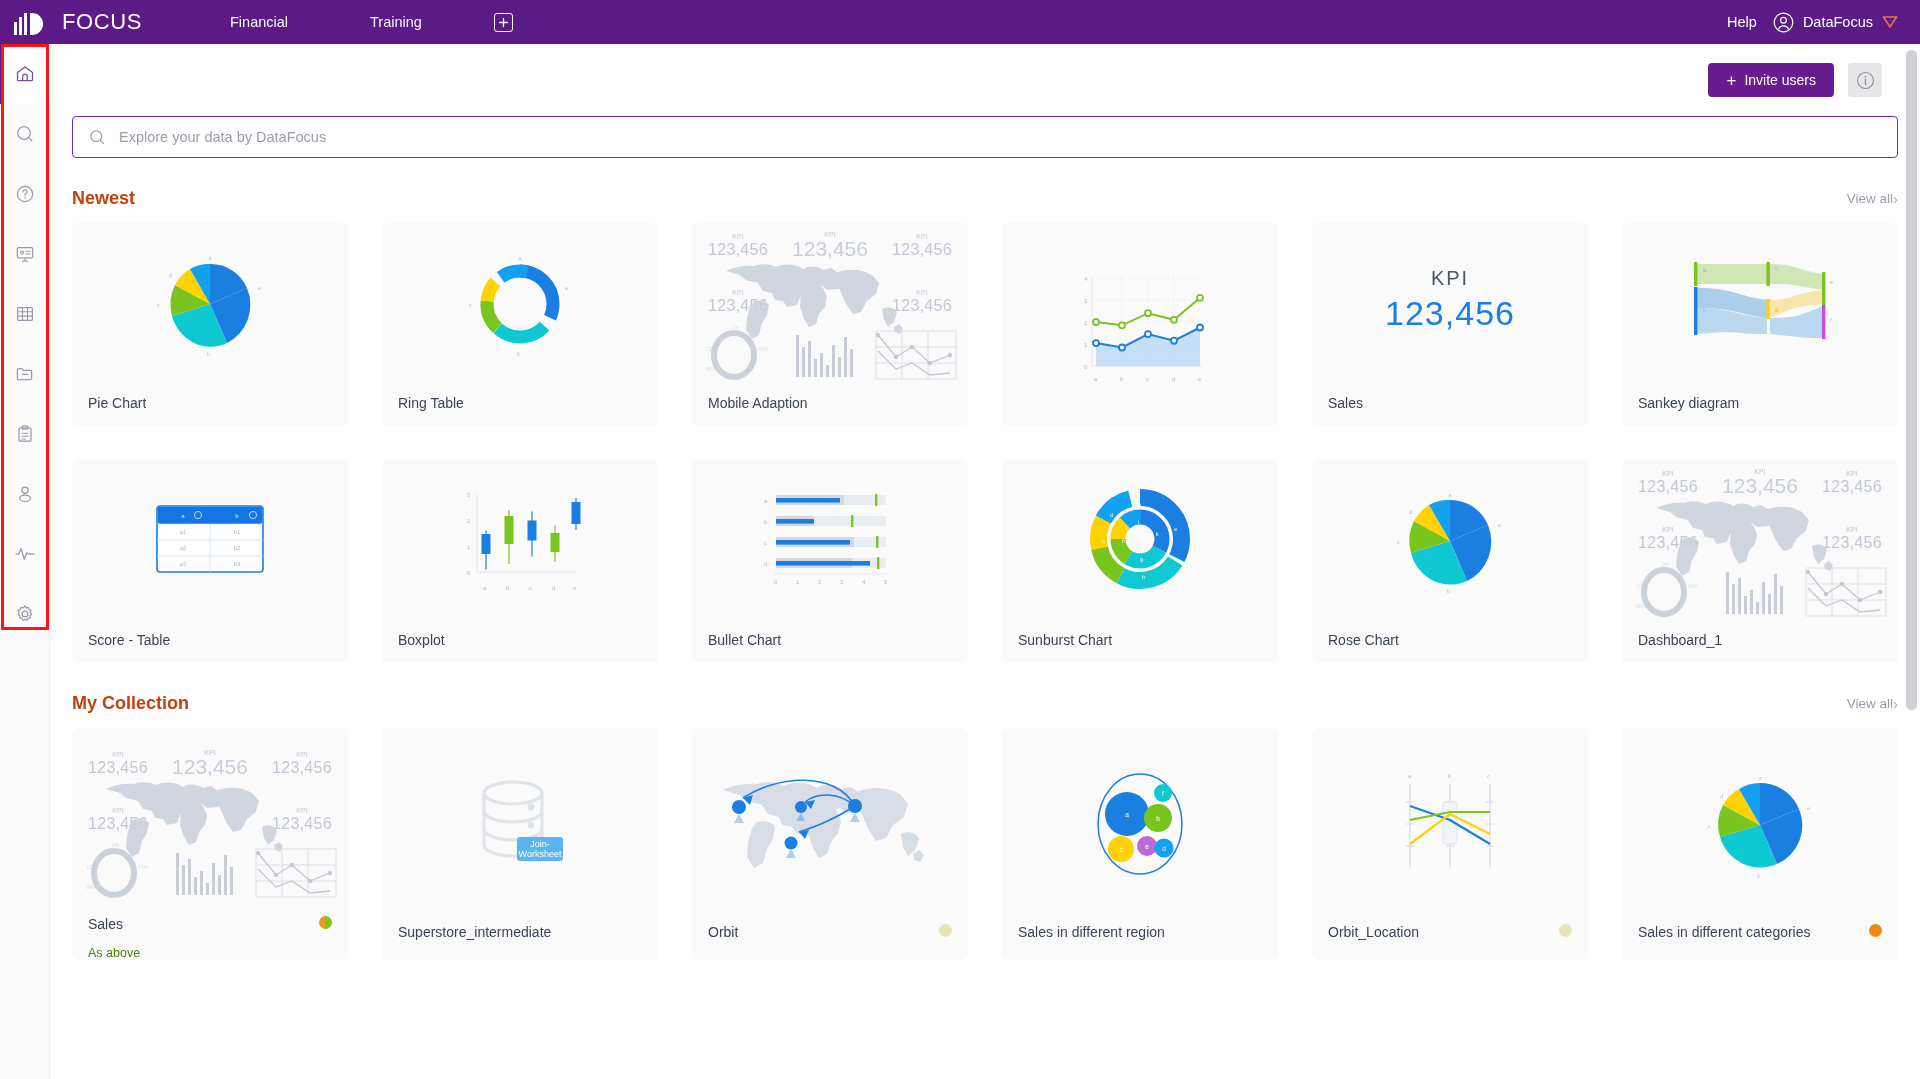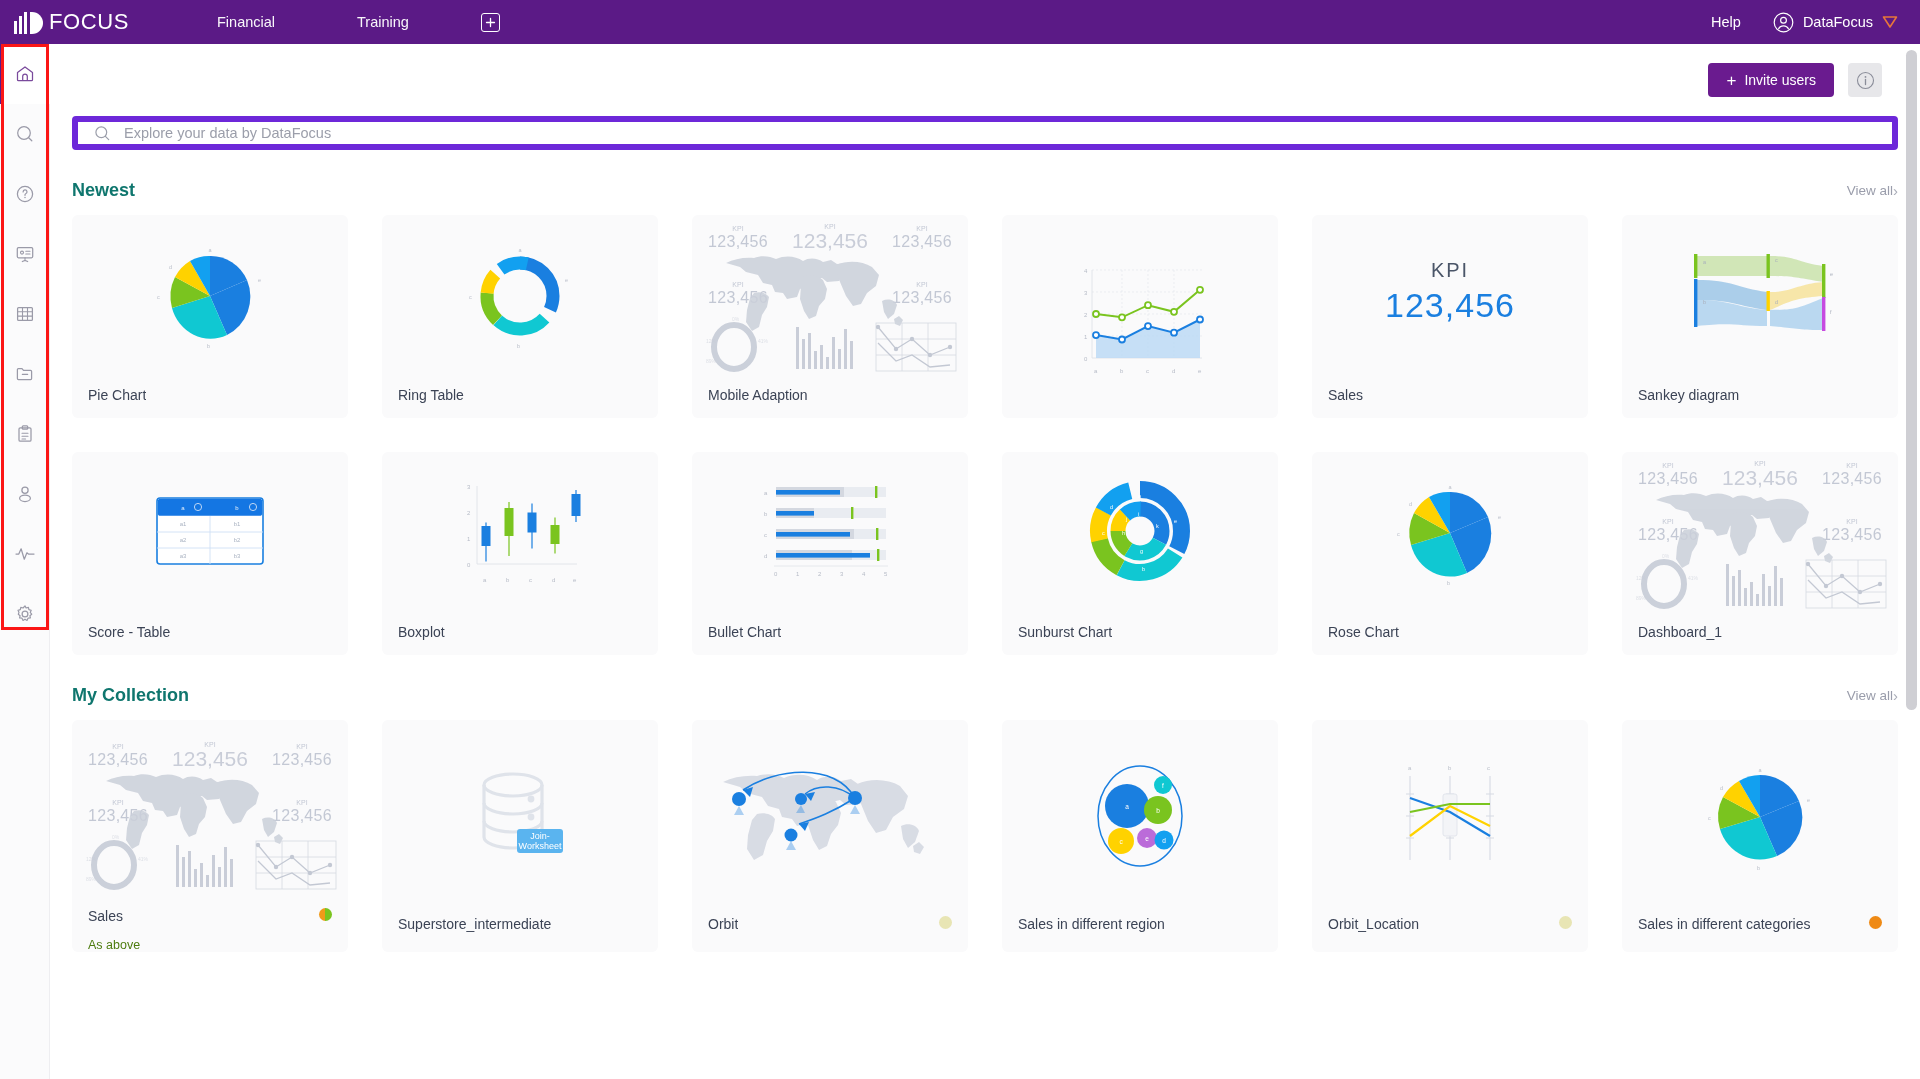--- a/index.html
+++ b/index.html
@@ -10,21 +10,21 @@
     overflow: hidden;
   }
 
   
   .topbar {
     position: absolute; top: 0; left: 0; width: 1920px; height: 44px;
     background: #5b1a86;
     display: flex; align-items: center;
     z-index: 30;
   }
-  .logo-wrap { display: flex; align-items: center; margin-left: 14px; }
+  .logo-wrap { display: flex; align-items: flex-end; margin-left: 14px; gap: 13px; }
   .logo-mark { display: flex; align-items: flex-end; height: 24px; gap: 2px; margin-right: 6px; }
   .logo-bar { background: #fff; width: 3px; }
   .logo-bar.b1 { height: 13px; }
   .logo-bar.b2 { height: 18px; }
   .logo-bar.b3 { height: 22px; }
   .logo-d {
     width: 13px; height: 22px; background: #fff;
     border-radius: 0 11px 11px 0; margin-left: 1px;
   }
   .logo-text {
@@ -36,21 +36,21 @@
     text-decoration: none; opacity: 0.96;
   }
   .nav-link.spaced { margin-left: 38px; }
   .nav-add {
     margin-left: 48px; width: 19px; height: 19px;
     border: 1.4px solid #ffffff; border-radius: 3px;
     display: flex; align-items: center; justify-content: center;
     color: #fff; font-size: 14px; line-height: 1; cursor: pointer;
   }
   .topbar-right {
-    margin-left: auto; display: flex; align-items: center; gap: 32px; margin-right: 22px;
+    margin-left: auto; display: flex; align-items: center; gap: 16px; margin-right: 22px;
   }
   .help-link { color: #fff; font-size: 14.5px; cursor: pointer; }
   .user-block { display: flex; align-items: center; gap: 9px; cursor: pointer; }
   .user-name { color: #fff; font-size: 14.5px; }
 
   
   .sidebar {
     position: absolute; top: 44px; left: 0; width: 50px; height: 1035px;
     background: #fbfbfc;
     border-right: 1px solid #eeeef1;
@@ -93,31 +93,31 @@
     font-family: "Liberation Sans", sans-serif;
   }
   .invite-plus { font-size: 17px; line-height: 1; font-weight: 300; }
   .info-btn {
     width: 34px; height: 34px; border-radius: 4px; background: #e7e7ea;
     display: flex; align-items: center; justify-content: center; cursor: pointer;
   }
 
   .search-wrap { padding: 0 22px 0 22px; }
   .search-box {
-    height: 34px; border: 6px solid #6d28d9; border-radius: 4px;
+    height: 42px; border: 1px solid #6d28d9; border-radius: 4px;
     display: flex; align-items: center; padding: 0 16px; gap: 13px;
     background: #fff; cursor: text;
   }
   .search-ph { color: #9b9eaa; font-size: 14.5px; }
 
   .section-head {
     display: flex; align-items: center; padding: 0 22px;
     margin-top: 30px; margin-bottom: 14px;
   }
-  .section-title { font-size: 18px; font-weight: bold; color: #0f766e; }
+  .section-title { font-size: 18px; font-weight: bold; color: #c2410c; }
   .view-all {
     margin-left: auto; display: flex; align-items: center; 
     color: #9a9dab; font-size: 13.5px; cursor: pointer;
   }
   .chev { font-size: 15px; line-height: 1; color: #a9acb8; }
 
   .grid {
     display: grid; grid-template-columns: repeat(6, 1fr);
     gap: 34px; padding: 0 22px;
   }

